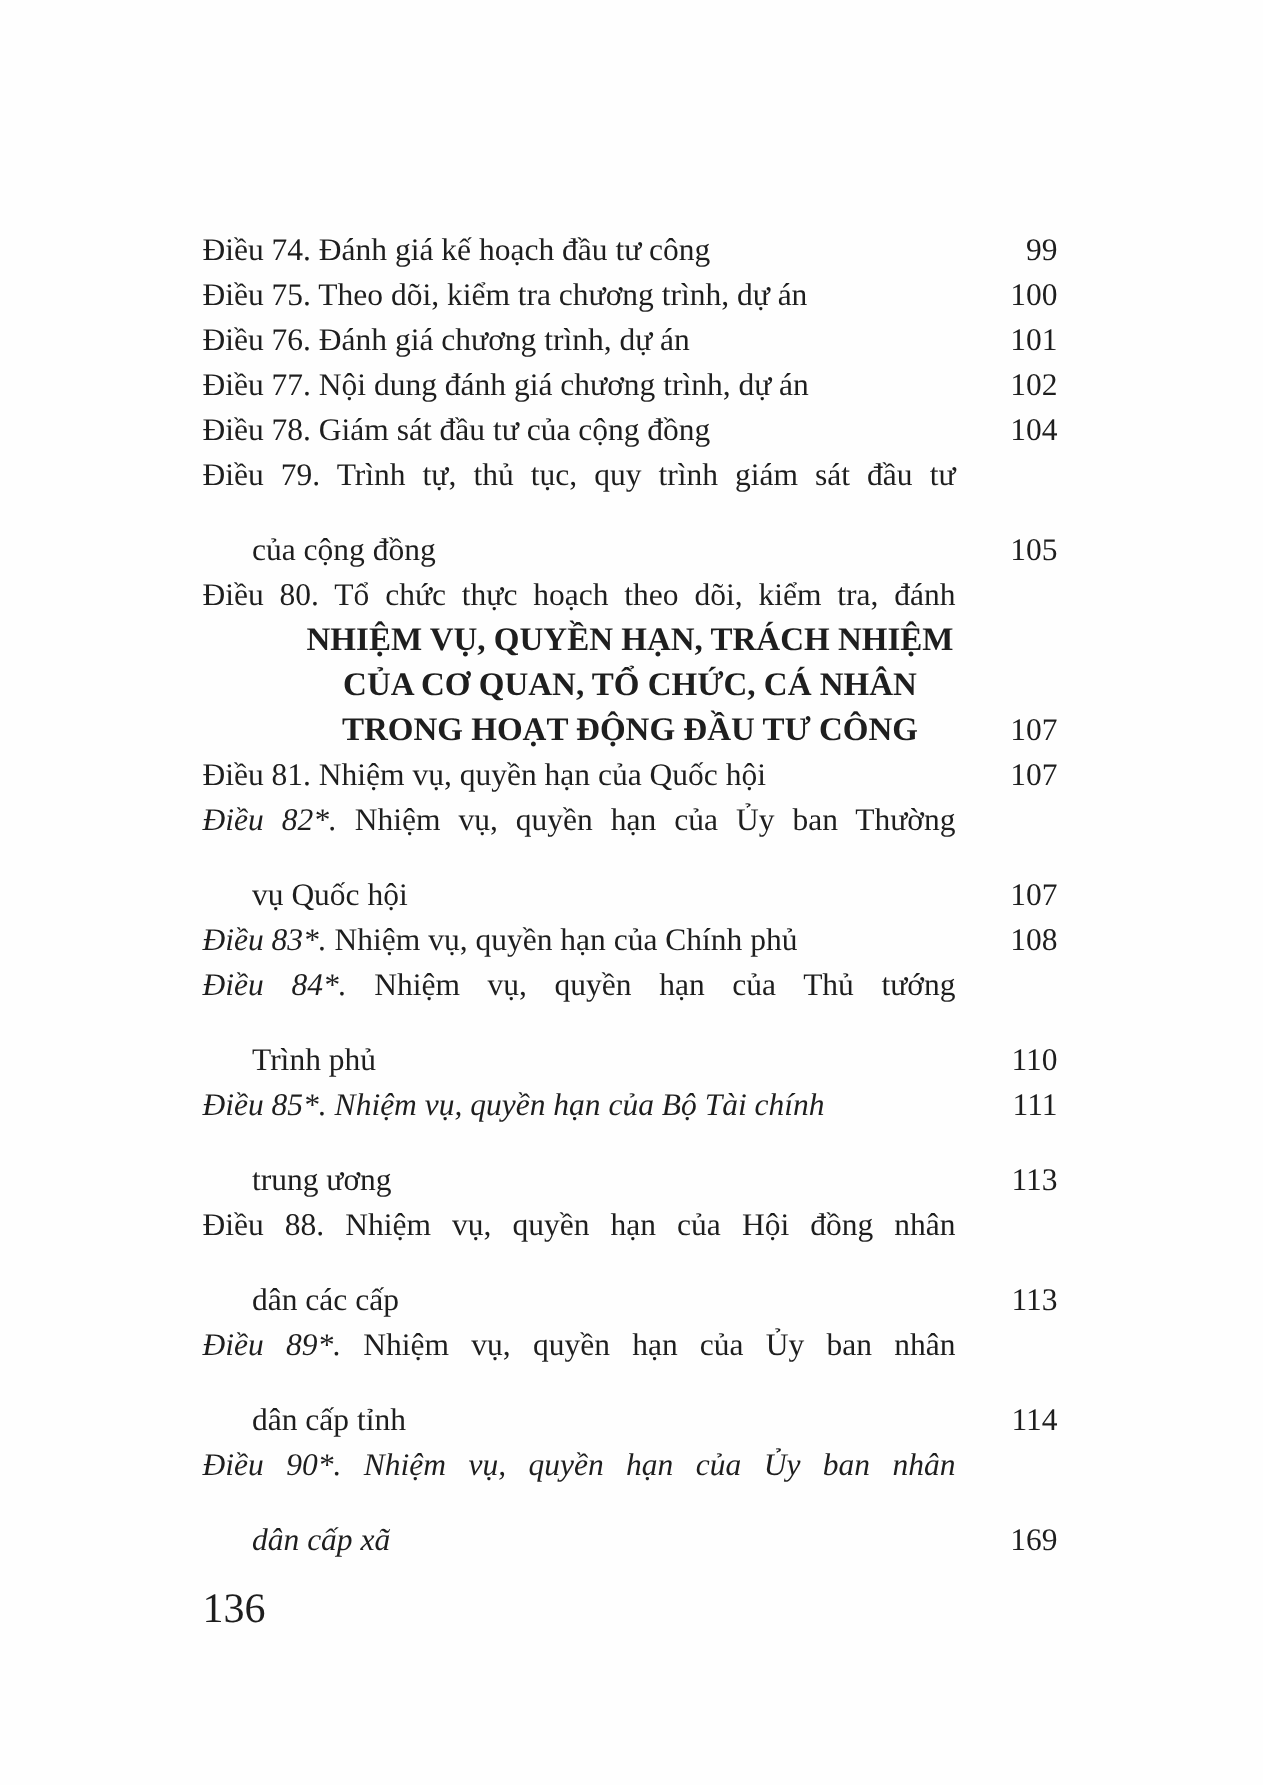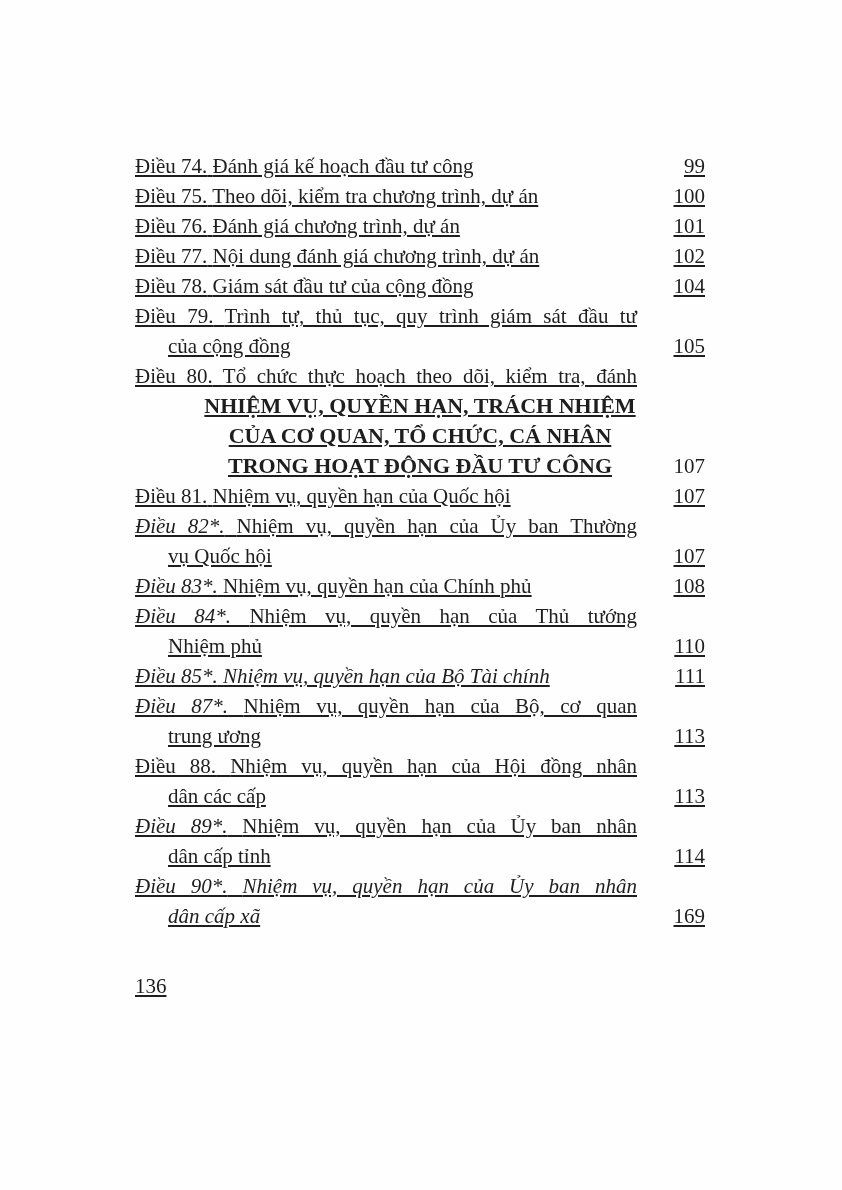--- a/index.html
+++ b/index.html
@@ -7,21 +7,20 @@
     width:842px;height:1190px;
     background:#fefefe;
     color:#1e1e1e;
     font-family:"Liberation Serif","DejaVu Serif",serif;
     overflow:hidden;
   }
   .page{
     box-sizing:border-box;
     width:842px;height:1190px;
     padding:151px 137px 0 135px;
-    text-decoration:underline;
   }
   .toc{
     font-size:21px;
     line-height:30px;
   }
   .entry{margin:0;}
   .line1.single{
     display:flex;
     justify-content:space-between;
     align-items:baseline;
@@ -29,20 +28,21 @@
   .line1.justify{
     text-align:justify;
     text-align-last:justify;
     padding-right:68px;
   }
   .line2{
     display:flex;
     justify-content:space-between;
     align-items:baseline;
     padding-left:33px;
+    margin-top:20px;
   }
   .it{font-style:italic;}
   .page-num{
     font-style:normal;
     font-weight:400;
     white-space:nowrap;
     text-align:right;
   }
   .chapter-name{
     text-align:center;
@@ -54,22 +54,22 @@
     font-weight:700;
     font-size:22px;
     line-height:30px;
   }
   .heading-row .heading-page{
     position:absolute;
     right:0;bottom:0;
     font-size:21px;
   }
   .footer{
-    margin-top:40px;
-    font-size:21px;
+    margin-top:17px;
+    font-size:28px;
     line-height:30px;
   }
 </style>
 </head>
 <body>
 
 <div class="page">
   <div class="toc">
       <div class="entry">
         <div class="line1 single">
@@ -129,32 +129,31 @@
       </div>
       <div class="entry">
         <div class="line1 single">
           <span class="l1text"><span class="label it">Điều 83*.</span> <span class="rest">Nhiệm vụ, quyền hạn của Chính phủ</span></span>
           <span class="page-num">108</span>
         </div>
       </div>
       <div class="entry">
         <div class="line1 justify"><span class="l1text"><span class="label it">Điều 84*.</span> <span class="rest">Nhiệm vụ, quyền hạn của Thủ tướng</span></span></div>
         <div class="line2">
-          <span class="cont">Nhiệm phủ</span>
+          <span class="cont">Trình phủ</span>
           <span class="page-num">110</span>
         </div>
       </div>
       <div class="entry">
         <div class="line1 single">
           <span class="l1text"><span class="label it">Điều 85*.</span> <span class="rest it">Nhiệm vụ, quyền hạn của Bộ Tài chính</span></span>
           <span class="page-num">111</span>
         </div>
       </div>
       <div class="entry">
-        <div class="line1 justify"><span class="l1text"><span class="label it">Điều 87*.</span> <span class="rest">Nhiệm vụ, quyền hạn của Bộ, cơ quan</span></span></div>
         <div class="line2">
           <span class="cont">trung ương</span>
           <span class="page-num">113</span>
         </div>
       </div>
       <div class="entry">
         <div class="line1 justify"><span class="l1text"><span class="label">Điều 88.</span> <span class="rest">Nhiệm vụ, quyền hạn của Hội đồng nhân</span></span></div>
         <div class="line2">
           <span class="cont">dân các cấp</span>
           <span class="page-num">113</span>

